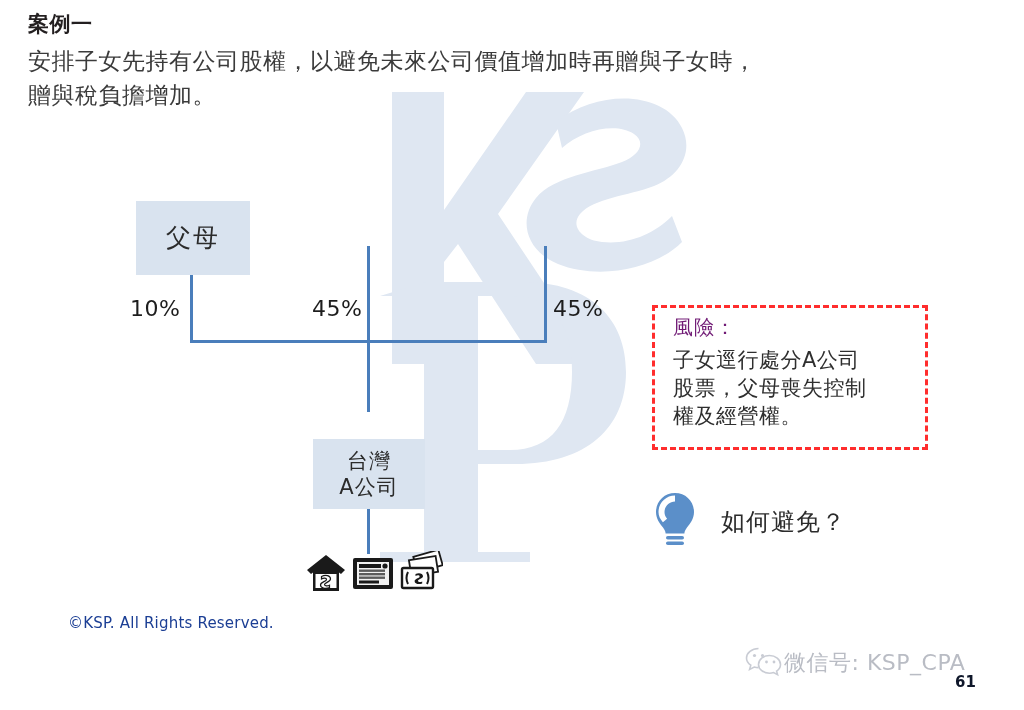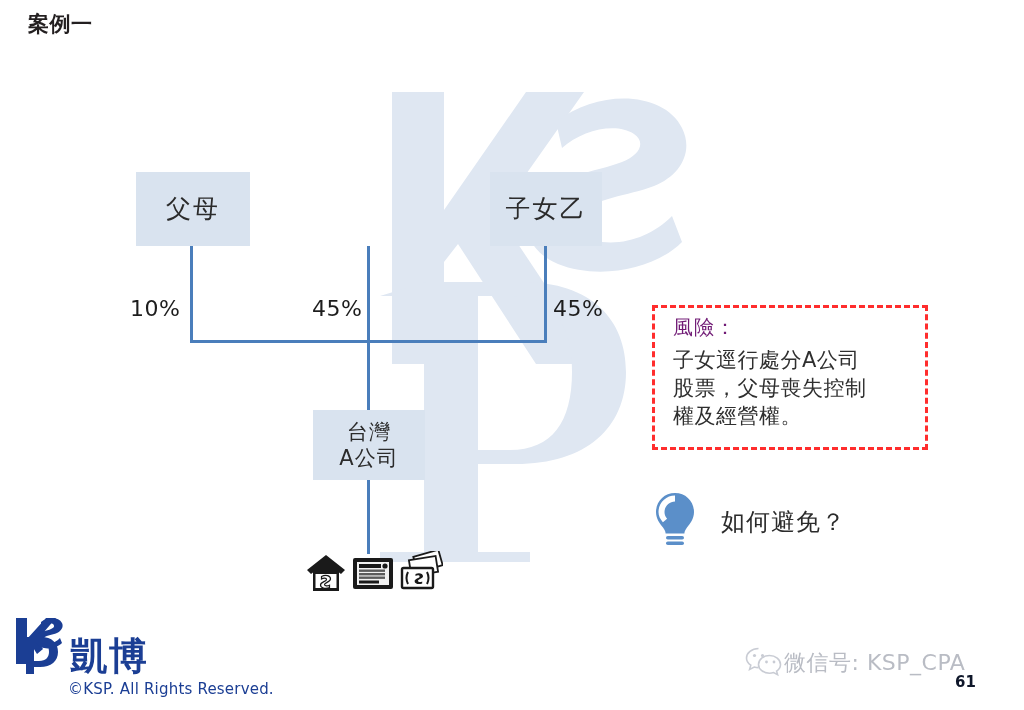--- a/index.html
+++ b/index.html
@@ -57,20 +57,21 @@
     background: #d9e3ef;
     color: #2b2b2b;
     display: flex;
     flex-direction: column;
     align-items: center;
     justify-content: center;
     font-size: 25px;
     line-height: 32px;
     letter-spacing: 2px;
     z-index: 2;
+    margin-top: 29px;
   }
   #node-parents { left: 136px; top: 172px; width: 114px; height: 74px; }
   #node-child-a { left: 313px; top: 172px; width: 112px; height: 74px; }
   #node-child-b { left: 490px; top: 172px; width: 112px; height: 74px; }
   #node-company {
     left: 313px; top: 410px; width: 112px; height: 70px;
     font-size: 21px; line-height: 26px; letter-spacing: 1px;
   }
 
   
@@ -227,33 +228,34 @@
                  c-32 -13 -40 -44 -22 -66 c18 -22 60 -26 86 -36 c18 -7 24 -20 12 -28
                  c-18 -12 -52 -4 -72 14 Z"></path>
 
         <path d="M96 190 h96 c70 0 104 38 104 90 c0 56 -40 92 -110 92 h-38 v88 h52 v14 h-150 v-14 h44 V204 h-44 Z
                  M148 204 v154 h32 c42 0 62 -28 62 -78 c0 -48 -20 -76 -60 -76 Z"></path>
       </g>
     </svg>
   </div>
 
   <div class="hdr-title">案例一</div>
+  <div class="hdr-body">
+    <span class="l1">安排子女先持有公司股權，以避免未來公司價值增加時再贈與子女時，</span>
+    <span class="l2">贈與稅負擔增加。</span>
+  </div>
 
   <div class="line vline" id="ln-parents"></div>
   <div class="line vline" id="ln-child-a"></div>
   <div class="line vline" id="ln-child-b"></div>
   <div class="line hline" id="ln-bus"></div>
   <div class="line vline" id="ln-down"></div>
   <div class="line vline" id="ln-tail"></div>
 
   <div class="node" id="node-parents">
     <span>父母</span>
-  </div>
-  <div class="node" id="node-child-b">
-    <span>子女乙</span>
   </div>
   <div class="node" id="node-company">
     <span>台灣</span>
     <span>A公司</span>
   </div>
 
   <div class="pct" id="pct-parents">10%</div>
   <div class="pct" id="pct-child-a">45%</div>
   <div class="pct" id="pct-child-b">45%</div>
 
@@ -309,35 +311,20 @@
                  M22 9.5 c-5.8 0 -10.5 4.7 -10.5 10.5 c0 2.6 1 5 2.6 6.8
                  l-4.2 3.4 C7.2 27.2 5.5 23.8 5.5 20 C5.5 10.9 12.9 3.5 22 3.5 Z" fill="#5b8fc9"></path>
         <rect x="13" y="44" width="18" height="3.6" rx="1.8" fill="#5b8fc9"></rect>
         <rect x="13" y="49.5" width="18" height="3.6" rx="1.8" fill="#5b8fc9"></rect>
       </svg>
     </span>
     <span id="bulb-text">如何避免？</span>
   </div>
 
   <div id="logo">
-    <div id="logo-row">
-      <span>
-        <svg width="56" height="62" viewBox="0 0 56 62" aria-hidden="true">
-          <g fill="#1b3e94">
-            <path d="M4 6 h11 v21 L34 6 h10 L25 28 l6 9 l-6 5 l-5 -8 l-5 5 v13 H4 Z"></path>
-            <path d="M29 10 c7 -6 18 -5 21 1 c2 4 -1 8 -5 10 c-5 2 -11 2 -13 5 c-2 2 1 5 4 5
-                     c5 1 9 -2 12 -5 l2 5 c-5 5 -15 7 -21 4 c-5 -2 -7 -8 -4 -12 c3 -4 10 -4 14 -6
-                     c3 -1 4 -3 2 -5 c-3 -2 -9 -1 -12 2 Z"></path>
-            <path d="M14 25 h15 c11 0 17 6 17 15 c0 9 -7 15 -18 15 h-6 v7 h-8 Z
-                     M22 31 v18 h5 c7 0 10 -4 10 -9 c0 -6 -3 -9 -9 -9 Z"></path>
-          </g>
-        </svg>
-      </span>
-      <span id="logo-cn">凱博</span>
-    </div>
     <div id="logo-copy">©KSP. All Rights Reserved.</div>
   </div>
 
   <div id="wechat-row">
     <span>
       <svg width="40" height="32" viewBox="0 0 40 32" aria-hidden="true">
         <g fill="none" stroke="#c9ccd4" stroke-width="1.6">
           <path d="M14.5 3.5 C7.8 3.5 2.5 7.8 2.5 13 c0 2.9 1.7 5.5 4.3 7.2
                    l-1.2 4.2 l4.6 -2.4 c1.3 0.4 2.7 0.6 4.3 0.6"></path>
           <path d="M25.5 10.5 c6 0 11 4 11 8.9 c0 2.7 -1.5 5.1 -3.9 6.7

